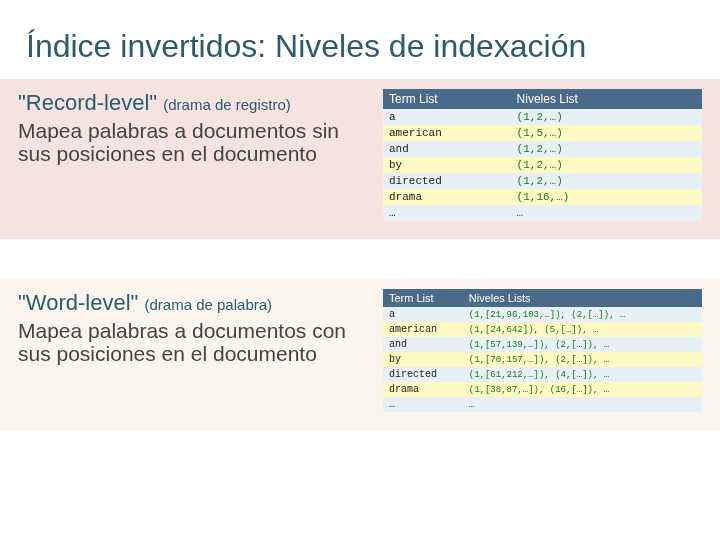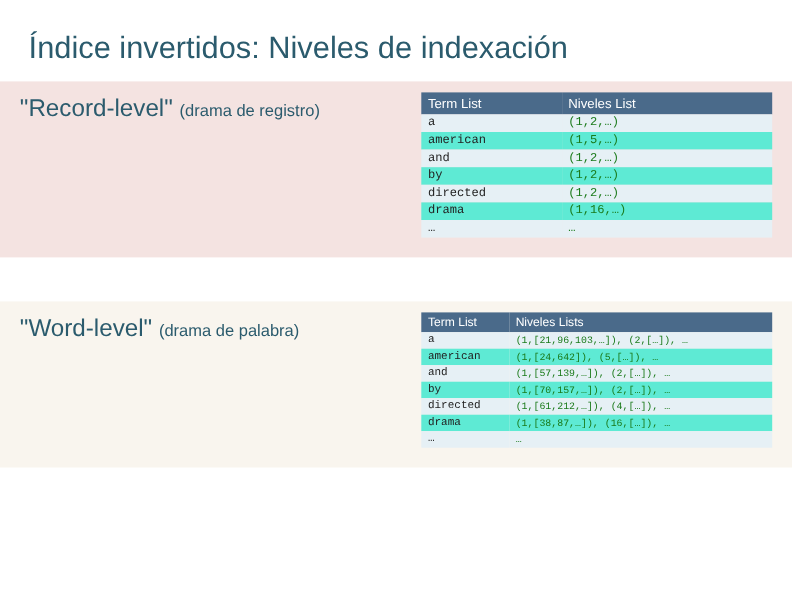--- a/index.html
+++ b/index.html
@@ -5,21 +5,21 @@
   * { box-sizing: border-box; margin: 0; padding: 0; }
   body {
     width: 720px;
     height: 540px;
     font-family: "Segoe UI Light", "Segoe UI", Arial, sans-serif;
     background: #fff;
     overflow: hidden;
     color: #333;
   }
   .title {
-    font-size: 28px;
+    font-size: 32px;
     font-weight: 300;
     color: #2b5b6d;
     padding: 28px 0 14px 26px;
   }
   .section {
     display: flex;
     align-items: flex-start;
     padding: 10px 18px 18px 18px;
     margin-bottom: 40px;
   }
@@ -55,21 +55,21 @@
   }
   th {
     background: #4a6a8a;
     color: #fff;
     font-weight: 400;
     text-align: left;
     padding: 3px 6px;
   }
   td {
     padding: 2px 6px;
-    background: #5eead4;
+    background: #fef9c3;
   }
   tr.alt td { background: #e6f0f5; }
   .tbl-record { font-size: 12px; }
   .tbl-record th { font-size: 12px; }
   .tbl-record .col1 { width: 40%; }
   .tbl-word { font-size: 10px; }
   .tbl-word th { font-size: 11px; }
   .tbl-word .col1 { width: 25%; }
   .term { font-family: "Consolas","Courier New",monospace; font-size: 11px; color: #222; }
   .tbl-word .term { font-size: 10px; }
@@ -80,20 +80,21 @@
 <body>
 
 <div class="title">Índice invertidos: Niveles de indexación</div>
 
 <div class="section record">
   <div class="left">
     <div class="heading">
       <span>"Record-level"</span>
       <span class="sub">(drama de registro)</span>
     </div>
+    <div class="desc">Mapea palabras a documentos sin sus posiciones en el documento</div>
   </div>
   <div class="right">
     <table class="tbl-record">
       <tbody>
           <tr>
         <th class="col1">Term List</th>
         <th>Niveles List</th>
       </tr>
       <tr class="alt">
             <td class="term">a</td>
@@ -127,20 +128,21 @@
       </table>
   </div>
 </div>
 
 <div class="section word">
   <div class="left">
     <div class="heading">
       <span>"Word-level"</span>
       <span class="sub">(drama de palabra)</span>
     </div>
+    <div class="desc">Mapea palabras a documentos con sus posiciones en el documento</div>
   </div>
   <div class="right">
     <table class="tbl-word">
       <tbody>
           <tr>
         <th class="col1">Term List</th>
         <th>Niveles Lists</th>
       </tr>
       <tr class="alt">
             <td class="term">a</td>

